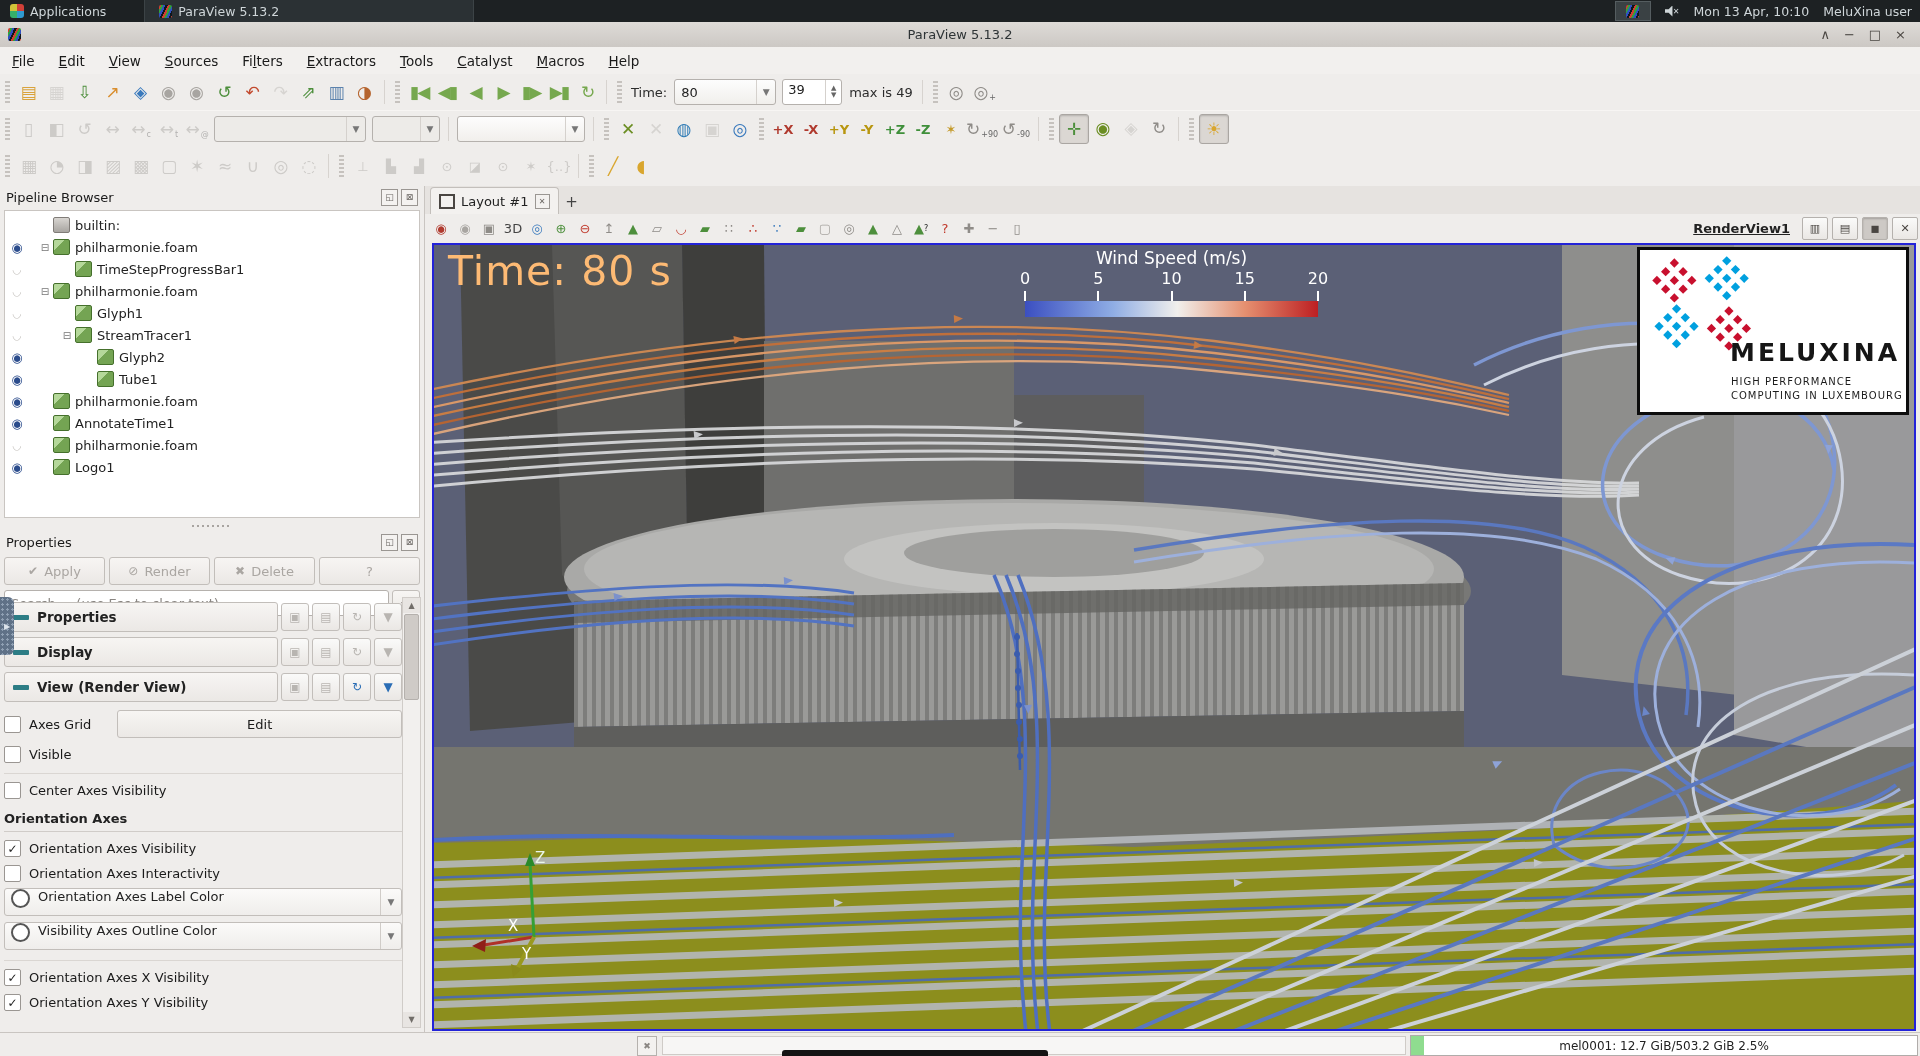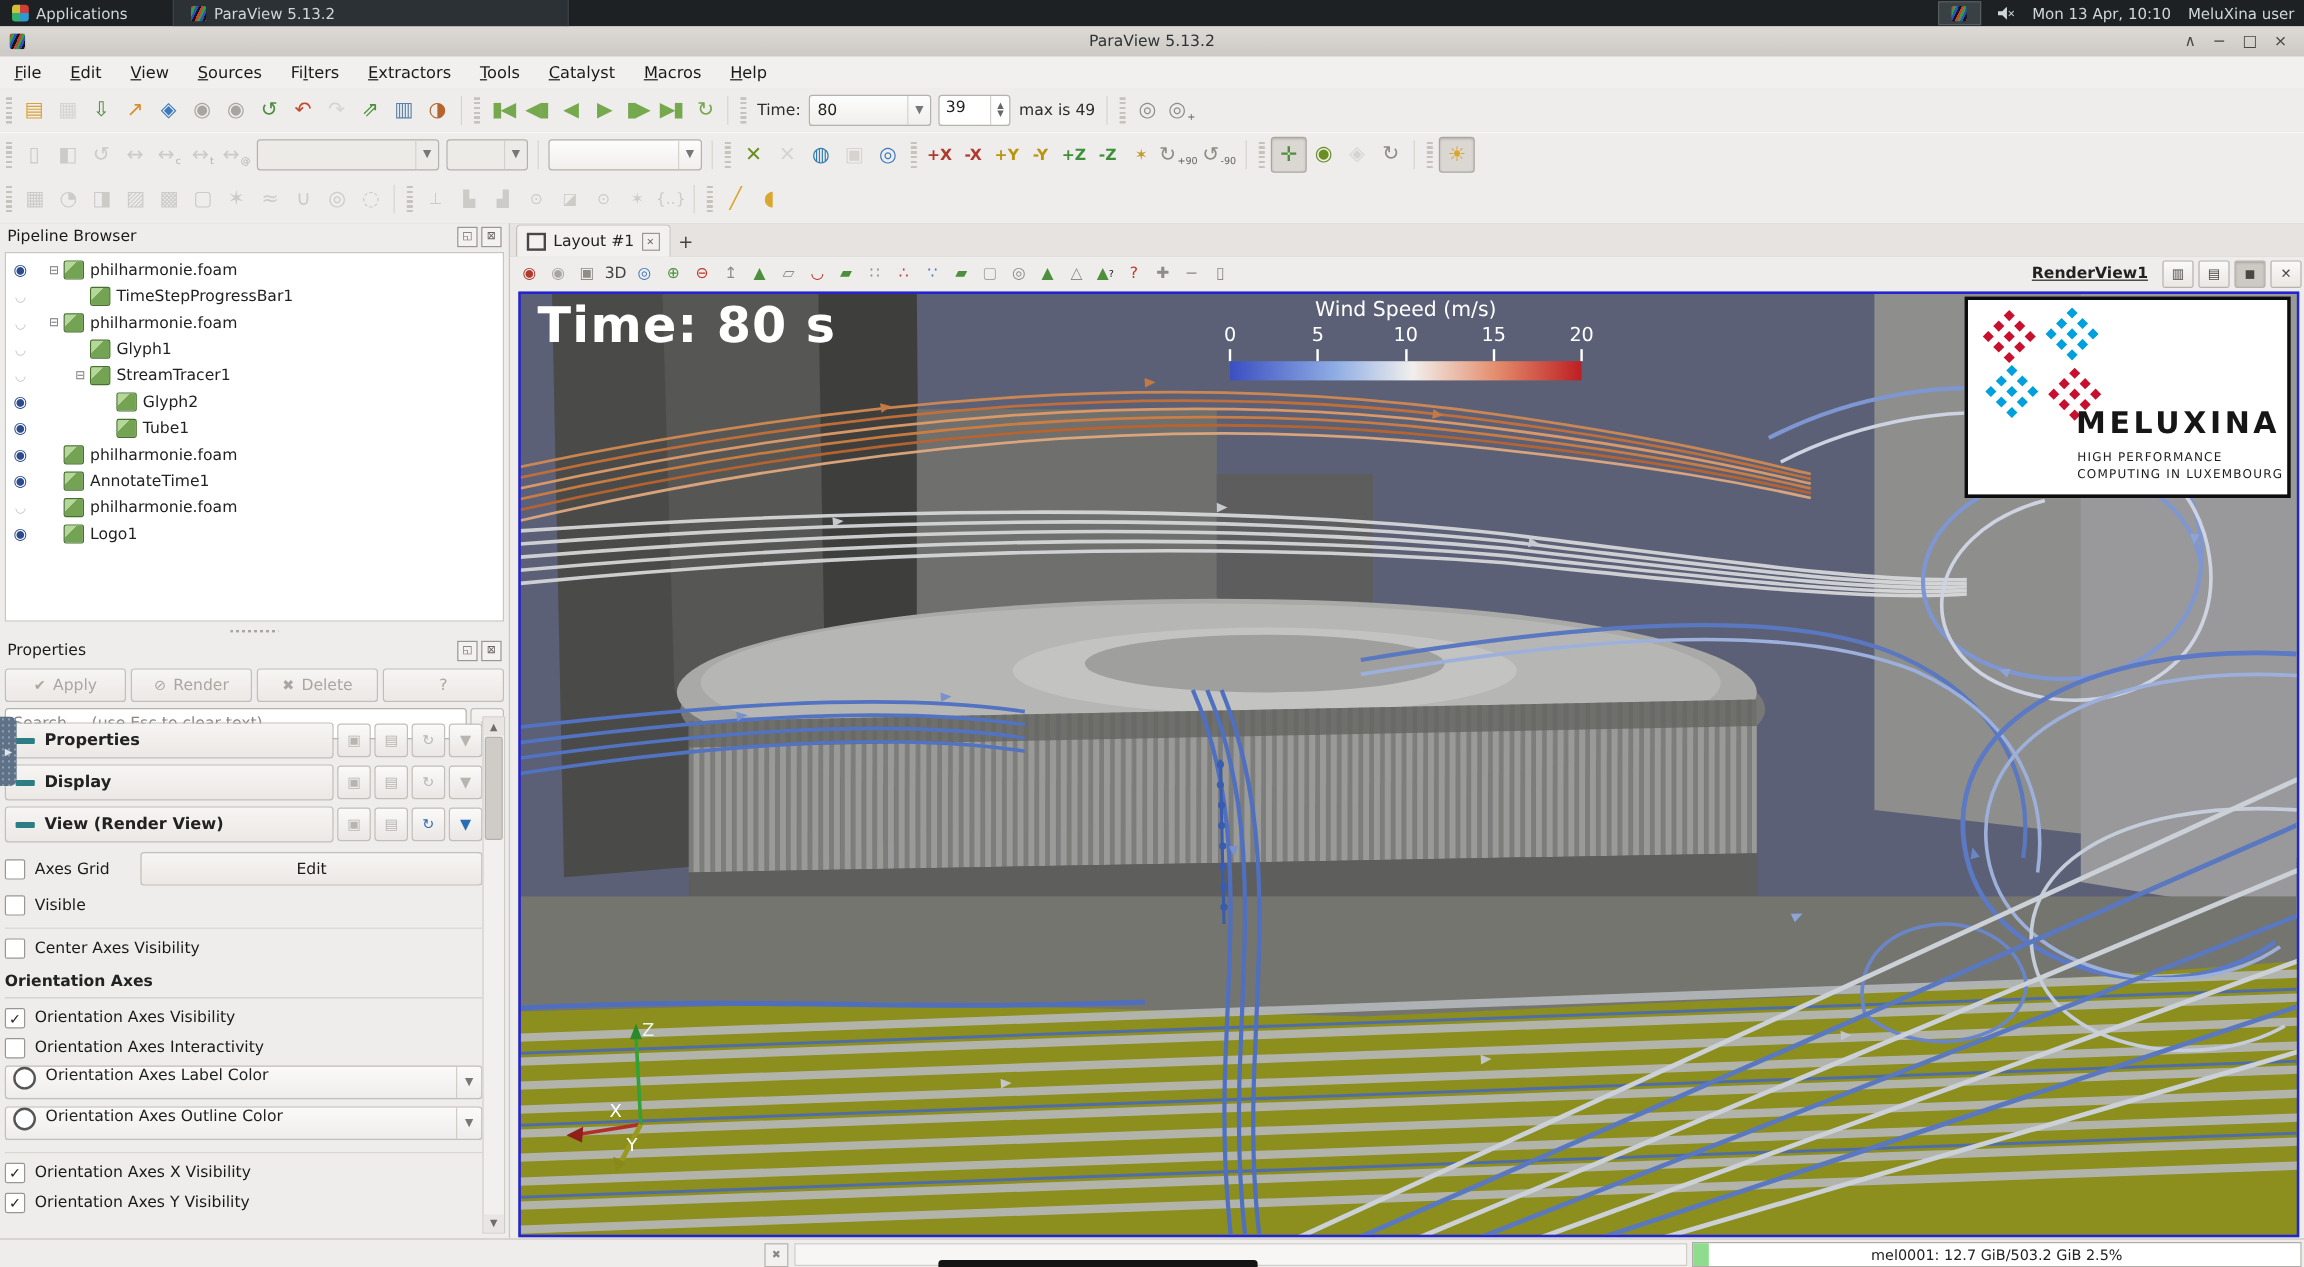--- a/index.html
+++ b/index.html
@@ -130,21 +130,21 @@
   .ricon{width:24px;height:23px;border-radius:3px;display:flex;align-items:center;justify-content:center;
          font-size:13px;flex:0 0 auto;}
   .ricon .sub{font-size:8px;}
   #rvright{margin-left:auto;display:flex;align-items:center;gap:4px;padding-right:6px;}
   #rvname{font-weight:bold;text-decoration:underline;font-size:13px;margin-right:8px;}
   .vbtn{width:24px;height:21px;border:1px solid #b5b1ad;border-radius:2px;background:linear-gradient(#fafaf9,#eae7e4);
         display:flex;align-items:center;justify-content:center;font-size:11px;color:#4a4642;}
   .vbtn.pressed{background:#cdc9c5;box-shadow:inset 0 1px 2px rgba(0,0,0,.2);}
   #rframe{left:432px;top:243px;width:1480px;height:784px;border:2px solid #2323d8;background:#5b6076;overflow:hidden;}
   #rframe svg.scene{position:absolute;left:0;top:0;width:1480px;height:784px;}
-  #timeanno{left:14px;top:2px;color:#ffffff;font-size:41px;letter-spacing:1px;font-weight:bold;}
+  #timeanno{left:14px;top:2px;color:#fdba74;font-size:41px;letter-spacing:1px;}
   #legend{left:591px;top:3px;width:293px;height:70px;}
   #legend .ltitle{position:absolute;left:-60px;right:-60px;top:0;text-align:center;color:#fff;font-size:17px;}
   .ltick{position:absolute;top:21px;transform:translateX(-50%);color:#fff;font-size:16px;}
   .lmark{position:absolute;top:43px;width:2px;height:10px;background:#fff;transform:translateX(-50%);}
   #lbar{position:absolute;left:0;top:53px;width:293px;height:16px;
         background:linear-gradient(90deg,#3b4fc1 0%,#8fade4 30%,#f1efec 52%,#e59070 75%,#bd1f22 100%);}
   #logo{left:1203px;top:2px;width:266px;height:162px;background:#fff;border:3px solid #0d0d0d;}
   #logo .lname{position:absolute;left:90px;top:88px;font-weight:bold;font-size:25px;letter-spacing:3px;color:#161616;}
   #logo .lsub{position:absolute;left:91px;color:#1c1c1c;font-size:10px;letter-spacing:1px;}
   #logo .s1{top:126px;} #logo .s2{top:140px;}
@@ -542,20 +542,27 @@
 
 <div id="pipeline" class="abs">
   <div class="phead">
     <span>Pipeline Browser</span>
     <span class="sp"></span>
     <span class="pbtn">◱</span>
     <span class="pbtn">⊠</span>
   </div>
   <div id="tree">
 
+      <div class="prow">
+        <span class="eye none"></span>
+        <span class="pind" style="width: 8px;"></span>
+        <span class="pexp"></span>
+        <span class="picon server"></span>
+        <span class="plabel">builtin:</span>
+      </div>
 
       <div class="prow">
         <span class="eye on">◉</span>
         <span class="pind" style="width: 8px;"></span>
         <span class="pexp">⊟</span>
         <span class="picon cube"></span>
         <span class="plabel">philharmonie.foam</span>
       </div>
 
       <div class="prow">
@@ -729,21 +736,21 @@
       <span class="cb"></span>
       <span>Orientation Axes Interactivity</span>
     </div>
     <div class="colorbtn">
       <span class="circ"></span>
       <span>Orientation Axes Label Color</span>
       <span class="arr">▼</span>
     </div>
     <div class="colorbtn">
       <span class="circ"></span>
-      <span>Orientation Axes Outline Color</span>
+      <span>Visibility Axes Outline Color</span>
       <span class="arr">▼</span>
     </div>
     <div class="sep"></div>
     <div class="row">
       <span class="cb chk"></span>
       <span>Orientation Axes X Visibility</span>
     </div>
     <div class="row">
       <span class="cb chk"></span>
       <span>Orientation Axes Y Visibility</span>

